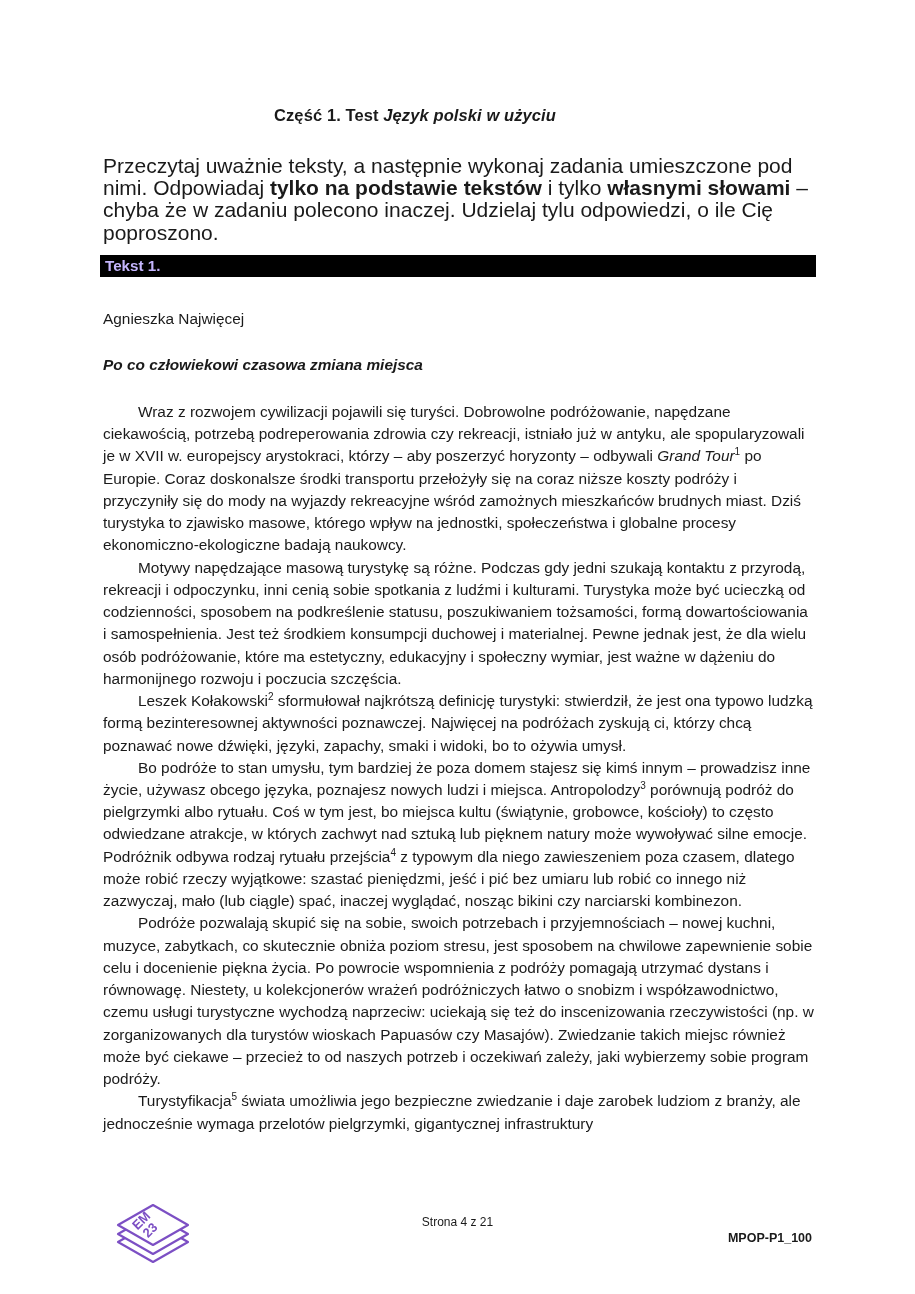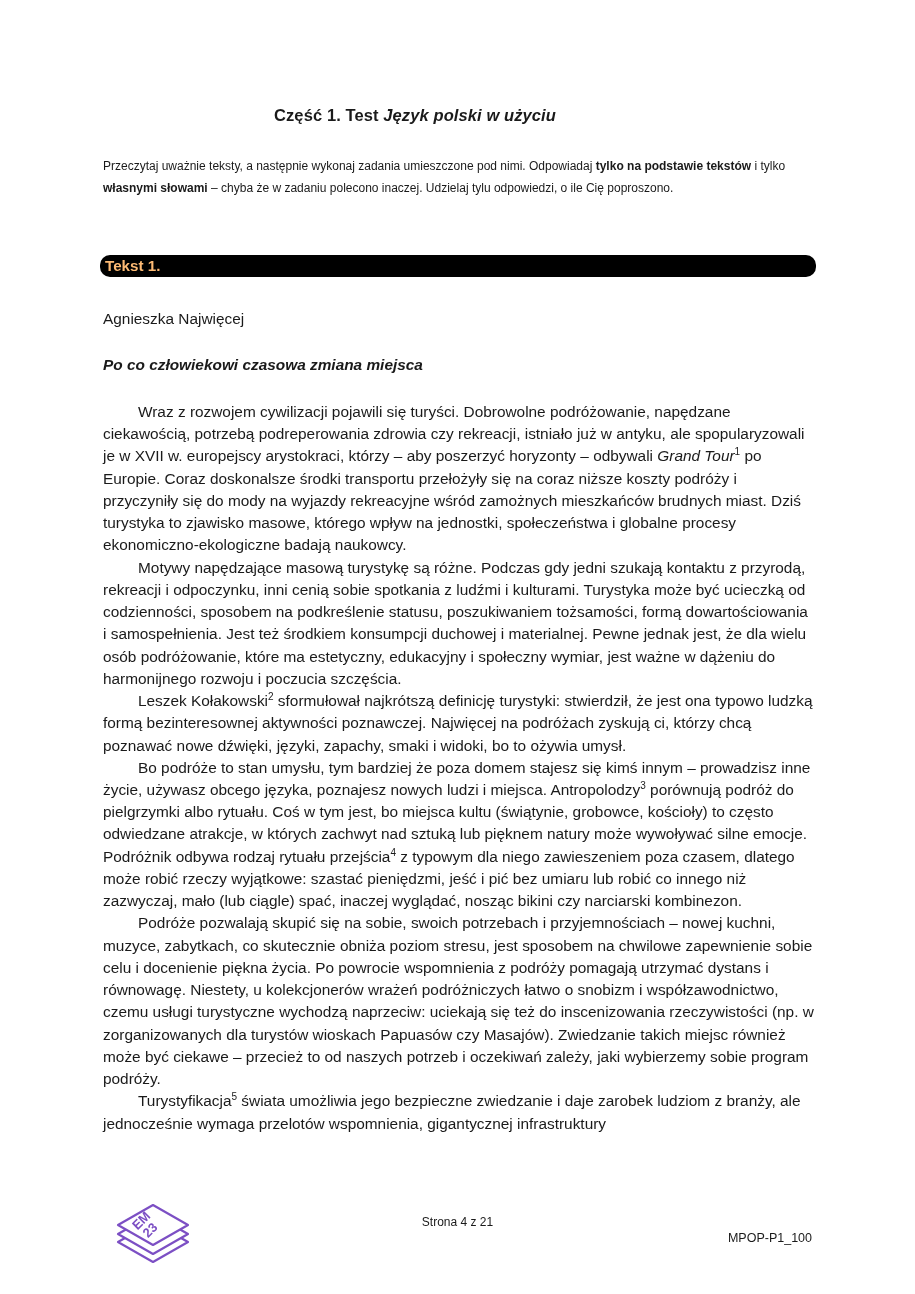--- a/index.html
+++ b/index.html
@@ -17,47 +17,46 @@
   .rich sup { font-size: 10px; line-height: 0; vertical-align: super; }
 
   .doc-title {
     position: absolute; top: 106px; left: 0; width: 830px;
     text-align: center;
     font-size: 16.5px; font-weight: bold;
     letter-spacing: 0.1px;
   }
   .instructions {
     position: absolute; top: 155px; left: 103px; width: 712px;
-    font-size: 12px; line-height: 22.2px;
+    font-size: 21px; line-height: 22.2px;
   }
   .banner {
     position: absolute; top: 255px; left: 100px; width: 716px; height: 22px;
-    background: #000000; color: #fdba74;
+    background: #000000; color: #c4b5fd;
     font-size: 15.2px; font-weight: bold; line-height: 22px;
     padding-left: 5px;
-    border-radius: 10px;
   }
   .author-block {
     position: absolute; top: 308px; left: 103px; width: 712px;
     font-size: 15.4px; line-height: 22.2px;
   }
   .work-title { font-weight: bold; font-style: italic; margin-top: 24px; }
   .body-text {
     position: absolute; top: 377px; left: 103px; width: 712px;
     font-size: 15.4px; line-height: 22.24px; margin-top: 24px;
   }
   .body-text p { margin: 0; text-indent: 35px; }
   .footer-logo { position: absolute; left: 112px; top: 1202px; width: 82px; height: 76px; }
   .page-num {
     position: absolute; top: 1215px; left: 0; width: 915px;
     text-align: center; font-size: 12px;
   }
   .form-code {
     position: absolute; top: 1231px; right: 103px;
-    font-size: 12.5px; font-weight: normal;
+    font-size: 12.5px; font-weight: bold;
   }
 </style>
 </head>
 <body>
 
 <div>
 
   <div class="doc-title rich"><span>Część 1. Test </span><span class="i">Język polski w użyciu</span></div>
 
   <div class="instructions rich"><span>Przeczytaj uważnie teksty, a następnie wykonaj zadania umieszczone pod nimi. Odpowiadaj </span><span class="b">tylko na podstawie tekstów</span><span> i tylko </span><span class="b">własnymi słowami</span><span> – chyba że w zadaniu polecono inaczej. Udzielaj tylu odpowiedzi, o ile Cię poproszono.</span></div>
@@ -68,21 +67,21 @@
     <div>Agnieszka Najwięcej</div>
     <div class="work-title">Po co człowiekowi czasowa zmiana miejsca</div>
   </div>
 
   <div class="body-text">
       <p class="rich"><span>Wraz z rozwojem cywilizacji pojawili się turyści. Dobrowolne podróżowanie, napędzane ciekawością, potrzebą podreperowania zdrowia czy rekreacji, istniało już w antyku, ale spopularyzowali je w XVII w. europejscy arystokraci, którzy – aby poszerzyć horyzonty – odbywali </span><span class="i">Grand Tour</span><sup>1</sup><span> po Europie. Coraz doskonalsze środki transportu przełożyły się na coraz niższe koszty podróży i przyczyniły się do mody na wyjazdy rekreacyjne wśród zamożnych mieszkańców brudnych miast. Dziś turystyka to zjawisko masowe, którego wpływ na jednostki, społeczeństwa i globalne procesy ekonomiczno-ekologiczne badają naukowcy.</span></p>
       <p class="rich"><span>Motywy napędzające masową turystykę są różne. Podczas gdy jedni szukają kontaktu z przyrodą, rekreacji i odpoczynku, inni cenią sobie spotkania z ludźmi i kulturami. Turystyka może być ucieczką od codzienności, sposobem na podkreślenie statusu, poszukiwaniem tożsamości, formą dowartościowania i samospełnienia. Jest też środkiem konsumpcji duchowej i materialnej. Pewne jednak jest, że dla wielu osób podróżowanie, które ma estetyczny, edukacyjny i społeczny wymiar, jest ważne w dążeniu do harmonijnego rozwoju i poczucia szczęścia.</span></p>
       <p class="rich"><span>Leszek Kołakowski</span><sup>2</sup><span> sformułował najkrótszą definicję turystyki: stwierdził, że jest ona typowo ludzką formą bezinteresownej aktywności poznawczej. Najwięcej na podróżach zyskują ci, którzy chcą poznawać nowe dźwięki, języki, zapachy, smaki i widoki, bo to ożywia umysł.</span></p>
       <p class="rich"><span>Bo podróże to stan umysłu, tym bardziej że poza domem stajesz się kimś innym – prowadzisz inne życie, używasz obcego języka, poznajesz nowych ludzi i miejsca. Antropolodzy</span><sup>3</sup><span> porównują podróż do pielgrzymki albo rytuału. Coś w tym jest, bo miejsca kultu (świątynie, grobowce, kościoły) to często odwiedzane atrakcje, w których zachwyt nad sztuką lub pięknem natury może wywoływać silne emocje. Podróżnik odbywa rodzaj rytuału przejścia</span><sup>4</sup><span> z typowym dla niego zawieszeniem poza czasem, dlatego może robić rzeczy wyjątkowe: szastać pieniędzmi, jeść i pić bez umiaru lub robić co innego niż zazwyczaj, mało (lub ciągle) spać, inaczej wyglądać, nosząc bikini czy narciarski kombinezon.</span></p>
       <p class="rich"><span>Podróże pozwalają skupić się na sobie, swoich potrzebach i przyjemnościach – nowej kuchni, muzyce, zabytkach, co skutecznie obniża poziom stresu, jest sposobem na chwilowe zapewnienie sobie celu i docenienie piękna życia. Po powrocie wspomnienia z podróży pomagają utrzymać dystans i równowagę. Niestety, u kolekcjonerów wrażeń podróżniczych łatwo o snobizm i współzawodnictwo, czemu usługi turystyczne wychodzą naprzeciw: uciekają się też do inscenizowania rzeczywistości (np. w zorganizowanych dla turystów wioskach Papuasów czy Masajów). Zwiedzanie takich miejsc również może być ciekawe – przecież to od naszych potrzeb i oczekiwań zależy, jaki wybierzemy sobie program podróży.</span></p>
-      <p class="rich"><span>Turystyfikacja</span><sup>5</sup><span> świata umożliwia jego bezpieczne zwiedzanie i daje zarobek ludziom z branży, ale jednocześnie wymaga przelotów wspomnienia, gigantycznej infrastruktury</span></p>
+      <p class="rich"><span>Turystyfikacja</span><sup>5</sup><span> świata umożliwia jego bezpieczne zwiedzanie i daje zarobek ludziom z branży, ale jednocześnie wymaga przelotów pielgrzymki, gigantycznej infrastruktury</span></p>
     </div>
 
   <div class="footer-logo">
     <svg width="82" height="76" viewBox="0 0 82 76" xmlns="http://www.w3.org/2000/svg">
       <g fill="#ffffff" stroke="#7C4FC4" stroke-width="2.2" stroke-linejoin="round">
         <polygon points="41,20 76,40 41,60 6,40"></polygon>
         <polygon points="41,12 76,32 41,52 6,32"></polygon>
         <polygon points="41,3 76,23 41,43 6,23"></polygon>
       </g>
       <g transform="translate(24,30) rotate(-45)" fill="#7C4FC4" font-family="Liberation Sans, sans-serif" font-weight="bold" font-size="13">

